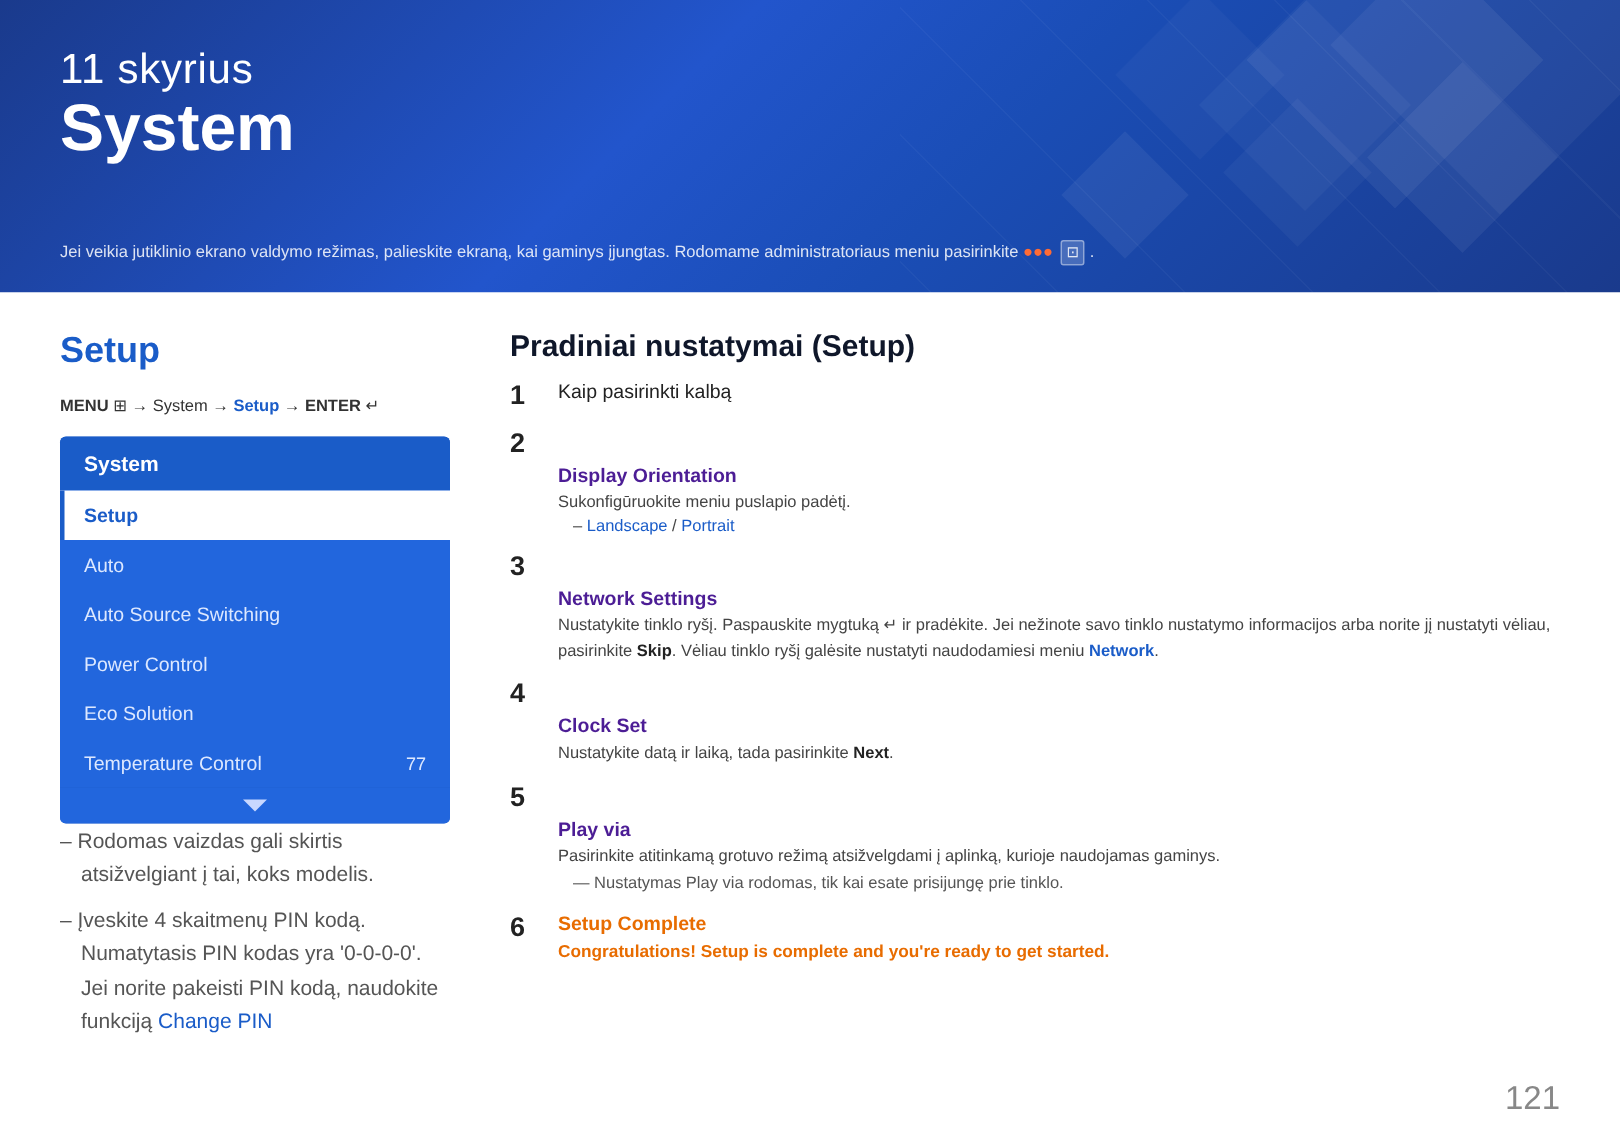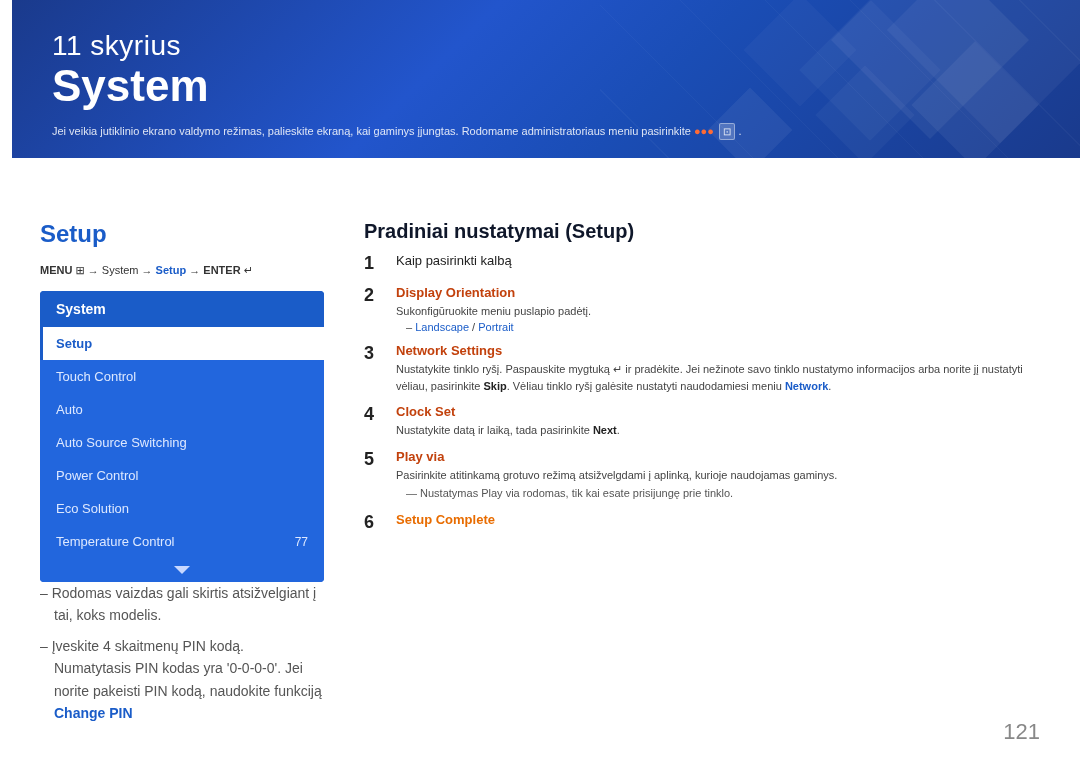--- a/index.html
+++ b/index.html
@@ -8,22 +8,22 @@
       height: 763px;
       font-family: 'Arial', sans-serif;
       background: #fff;
       overflow: hidden;
       position: relative;
     }
 
     
     .header-bg {
       position: absolute;
-      top: 0; left: 12px; right: 0;
-      height: 158px;
+      top: 0; left: 0; right: 0;
+      height: 195px;
       background: linear-gradient(135deg, #1a3a8c 0%, #2255cc 40%, #1a4db5 60%, #1a3a8c 100%);
       overflow: hidden;
     }
     .header-bg::before {
       content: '';
       position: absolute;
       top: -40px; right: -20px;
       width: 500px; height: 300px;
       background: repeating-linear-gradient(
         45deg,
@@ -96,21 +96,21 @@
       position: absolute;
       top: 195px; left: 0; right: 0; bottom: 0;
       background: #fff;
       display: flex;
       padding: 25px 40px 20px 40px;
       gap: 40px;
     }
 
     
     .left-panel {
-      width: 284px;
+      width: 260px;
       flex-shrink: 0;
     }
     .section-title {
       color: #1a5cc8;
       font-size: 24px;
       font-weight: 700;
       margin-bottom: 16px;
     }
     .menu-path {
       font-size: 11px;
@@ -184,21 +184,21 @@
       color: #555;
       line-height: 1.6;
     }
     .footnotes .fn-line {
       margin-bottom: 8px;
       padding-left: 14px;
       text-indent: -14px;
     }
     .footnotes .change-pin {
       color: #1a5cc8;
-      font-weight: bold;
+      font-weight: normal;
     }
 
     
     .right-panel {
       flex: 1;
       padding-top: 0;
     }
     .right-title {
       font-size: 20px;
       font-weight: 700;
@@ -231,21 +231,21 @@
       line-height: 1.2;
     }
     .step-content {
       flex: 1;
     }
     .step-label {
       font-size: 13px;
       font-weight: 700;
       margin-bottom: 3px;
     }
-    .step-label.blue { color: #c2410c; }
+    .step-label.blue { color: #4c1d95; margin-top: 24px; }
     .step-label.orange { color: #e86c00; }
     .step-desc {
       font-size: 11px;
       color: #444;
       line-height: 1.5;
     }
     .step-desc .bold { font-weight: 700; color: #222; }
     .step-desc .blue { color: #1a5cc8; font-weight: 700; }
     .step-sub {
       font-size: 11px;
@@ -338,23 +338,20 @@
     </div>
 
     <div class="system-menu">
       <div class="system-menu-header">System</div>
       <div class="menu-items">
 
       <div class="menu-item active">
             <span>Setup</span>
           </div>
           <div class="menu-item normal">
-            <span>Touch Control</span>
-          </div>
-          <div class="menu-item normal">
             <span>Auto</span>
           </div>
           <div class="menu-item normal">
             <span>Auto Source Switching</span>
           </div>
           <div class="menu-item normal">
             <span>Power Control</span>
           </div>
           <div class="menu-item normal">
             <span>Eco Solution</span>
@@ -431,20 +428,21 @@
           <div class="step-label blue">Play via</div>
           <div class="step-desc">Pasirinkite atitinkamą grotuvo režimą atsižvelgdami į aplinką, kurioje naudojamas gaminys.</div>
           <div class="step-sub">Nustatymas <span class="bold">Play via</span> rodomas, tik kai esate prisijungę prie tinklo.</div>
         </div>
       </div>
 
       <div class="step">
         <div class="step-number">6</div>
         <div class="step-content">
           <div class="step-label orange">Setup Complete</div>
+          <div class="congrats">Congratulations! Setup is complete and you're ready to get started.</div>
         </div>
       </div>
 
     </div>
   </div>
 </div>
 
 <div class="page-number">121</div>
 
 </body></html>

